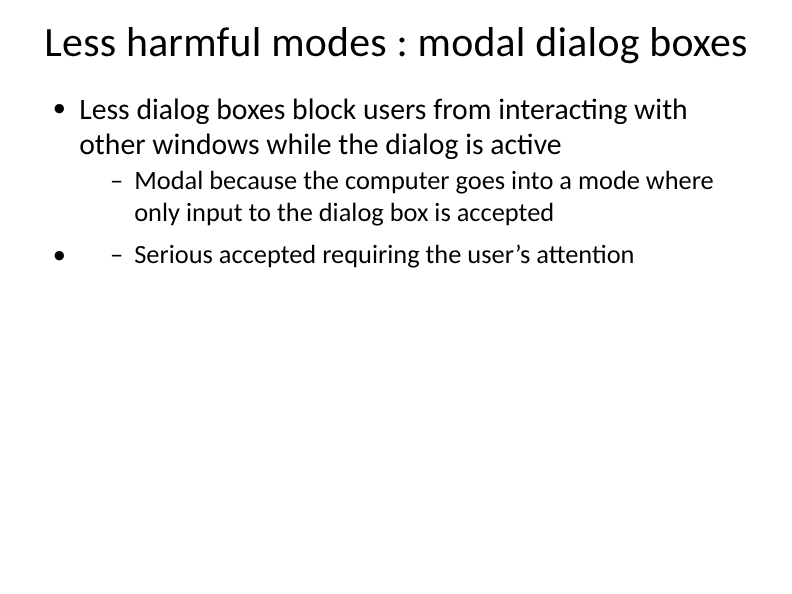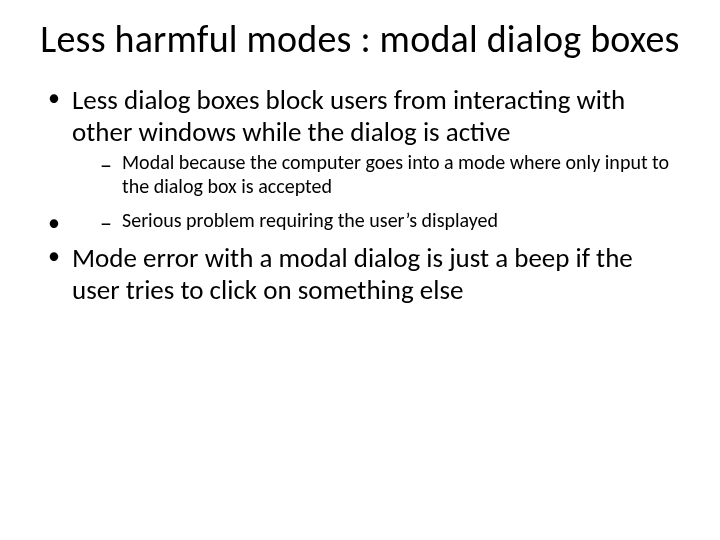--- a/index.html
+++ b/index.html
@@ -46,21 +46,21 @@
     line-height: 1.2;
   }
   ul.lvl2 {
     list-style: none;
     margin: 4px 0 10px 0;
     padding: 0 0 0 26px;
   }
   ul.lvl2 > li {
     position: relative;
     padding-left: 24px;
-    font-size: 20px;
+    font-size: 24px;
     line-height: 1.18;
     margin-bottom: 2px;
   }
   ul.lvl2 > li::before {
     content: "–";
     position: absolute;
     left: 2px;
     top: 0;
     font-size: 24px;
     line-height: 1.18;
@@ -79,23 +79,20 @@
       <ul class="lvl2">
         <li>
           <span>Modal because the computer goes into a mode where only input to the dialog box is accepted</span>
         </li>
       </ul>
     </li>
 
     <li>
       <ul class="lvl2">
         <li>
-          <span>Serious problem requiring the user’s displayed</span>
+          <span>Serious accepted requiring the user’s attention</span>
         </li>
       </ul>
     </li>
 
-    <li>
-      <span>Mode error with a modal dialog is just a beep if the user tries to click on something else</span>
-    </li>
 
   </ul>
 </div>
 
 </body></html>

